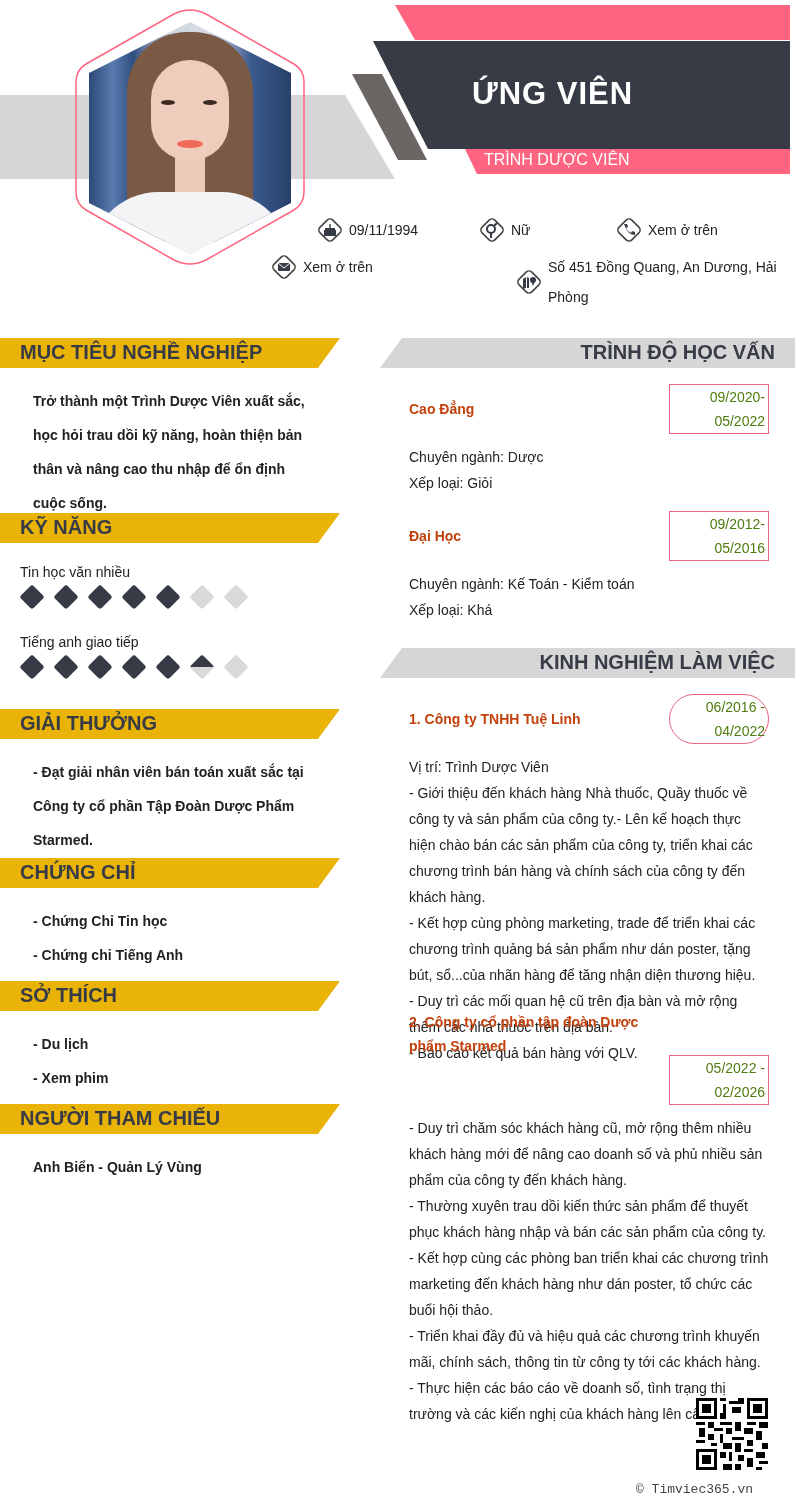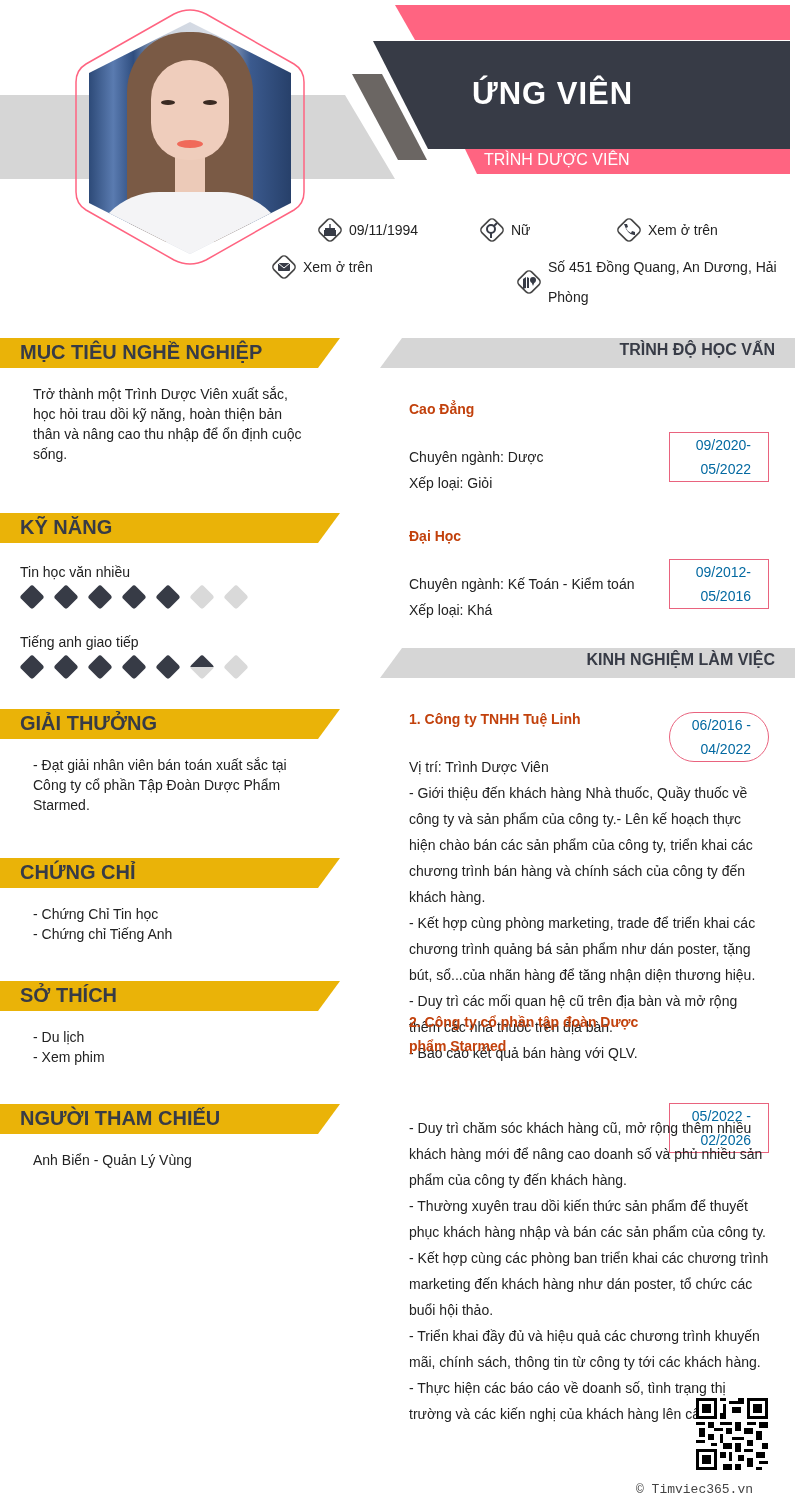--- a/index.html
+++ b/index.html
@@ -38,38 +38,38 @@
     .contact .ico { width: 30px; height: 30px; margin-top: -8px; margin-right: 4px; position: relative; flex: none; }
     .contact .ico svg { width: 30px; height: 30px; }
     .contact .txt { line-height: 30px; margin-top: -7px; }
 
     
     .sec-h-left { position: absolute; left: 0; width: 340px; height: 30px; background: #eab308;
       clip-path: polygon(0 0, 100% 0, 318px 100%, 0 100%); }
     .sec-h-left span { position: absolute; left: 20px; top: 3px; font-size: 20px; font-weight: bold; color: #373b46; }
     .sec-h-right { position: absolute; left: 380px; width: 415px; height: 30px; background: #d6d6d6;
       clip-path: polygon(22px 0, 100% 0, 100% 100%, 0 100%); }
-    .sec-h-right span { position: absolute; right: 20px; top: 3px; font-size: 16px; font-weight: bold; color: #373b46; }
-
-    .lbody { position: absolute; left: 33px; width: 280px; font-size: 14px; line-height: 20px; color: #222; }
+    .sec-h-right span { position: absolute; right: 20px; top: 3px; font-size: 20px; font-weight: bold; color: #373b46; }
+
+    .lbody { position: absolute; left: 33px; width: 280px; font-size: 14px; line-height: 34px; color: #222; font-weight: bold; }
 
     
     .skill-name { position: absolute; left: 20px; font-size: 14px; color: #222; }
     .dots { position: absolute; left: 20px; display: flex; gap: 10px; }
     .dot { width: 24px; height: 24px; position: relative; }
     .dot::before { content: ""; position: absolute; left: 3px; top: 3px; width: 18px; height: 18px; background: var(--c, #373b46);
       transform: rotate(45deg); border-radius: 3px; }
     .dot.off::before { background: #d9d9d9; }
     .dot.half::before { background: linear-gradient(-45deg, #d9d9d9 50%, #373b46 50%); }
 
     
     .rblock { position: absolute; left: 409px; width: 360px; font-size: 14px; line-height: 26px; color: #222; }
     .rtitle { position: absolute; left: 409px; font-size: 14px; font-weight: bold; color: #c2410c; line-height: 24px; }
     .datebox { position: absolute; left: 669px; width: 100px; height: 50px; border: 1px solid #e9637e; text-align: right;
-      font-size: 14px; line-height: 24px; padding-right: 17px; color: #0369a1; margin-top: 48px; }
+      font-size: 14px; line-height: 24px; padding-right: 3px; color: #4d7c0f; }
     .para { white-space: pre-line; }
 
     
     .qr { position: absolute; left: 696px; top: 1398px; width: 72px; height: 72px; background: #fff; }
     .footer { position: absolute; left: 636px; top: 1482px; font-family: "Liberation Mono", "DejaVu Sans Mono", monospace; font-size: 13px; color: #444; }
   </style>
 </head>
 <body>
 
 <div class="hdr-gray-band"></div>
@@ -227,21 +227,21 @@
 <div class="rblock" style="top:571px;">
   <div>Chuyên ngành: Kế Toán - Kiểm toán</div>
   <div>Xếp loại: Khá</div>
 </div>
 
 <div class="sec-h-right" style="top:648px;">
   <span>KINH NGHIỆM LÀM VIỆC</span>
 </div>
 
 <div class="rtitle" style="top:707px; width:250px;">1. Công ty TNHH Tuệ Linh</div>
-<div class="datebox" style="top:664px;border-radius:25px;">
+<div class="datebox" style="top:694px;border-radius:25px;">
   <div>06/2016 -</div>
   <div>04/2022</div>
 </div>
 <div class="rblock" style="top:754px;">
   <div>Vị trí: Trình Dược Viên</div>
   <div class="para">- Giới thiệu đến khách hàng Nhà thuốc, Quầy thuốc về công ty và sản phẩm của công ty.- Lên kế hoạch thực hiện chào bán các sản phẩm của công ty, triển khai các chương trình bán hàng và chính sách của công ty đến khách hàng.
 - Kết hợp cùng phòng marketing, trade để triển khai các chương trình quảng bá sản phẩm như dán poster, tặng bút, sổ...của nhãn hàng để tăng nhận diện thương hiệu.
 - Duy trì các mối quan hệ cũ trên địa bàn và mở rộng thêm các nhà thuốc trên địa bàn.
 - Báo cáo kết quả bán hàng với QLV.</div>
 </div>

